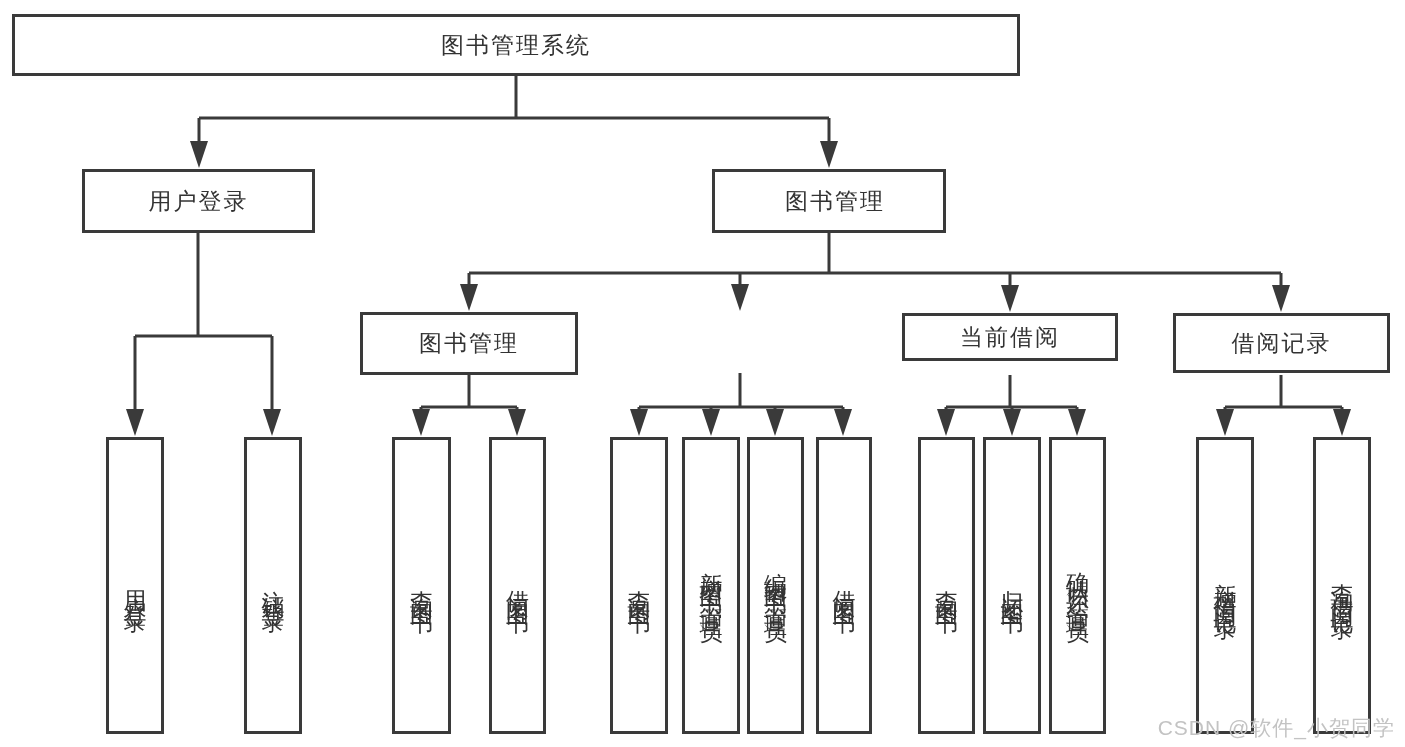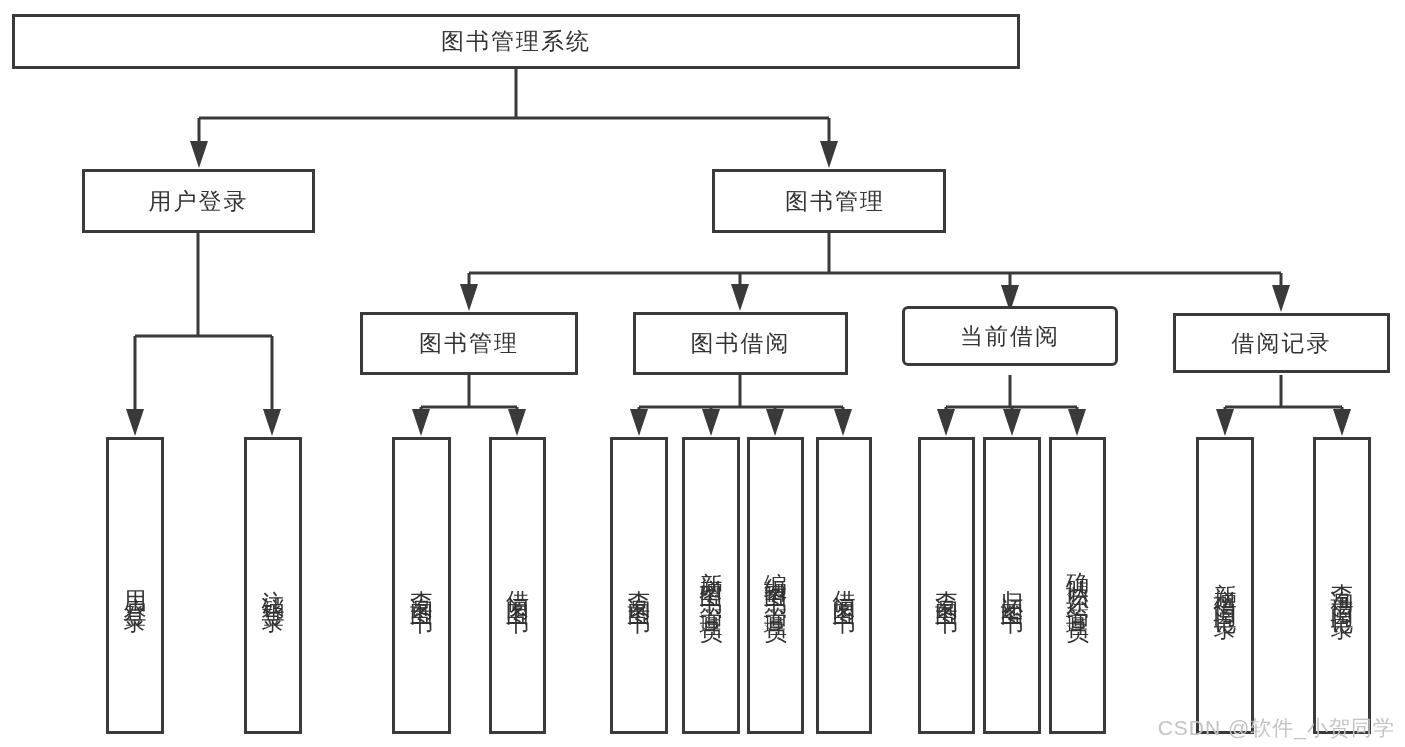--- a/index.html
+++ b/index.html
@@ -35,26 +35,26 @@
     padding:4px 0;
   }
   .leaf .vtext{
     writing-mode:vertical-rl;
     text-orientation:mixed;
     letter-spacing:7px;
     line-height:1;
     white-space:nowrap;
   }
   
-  .n-root{left:12px;top:14px;width:1008px;height:55px;}
+  .n-root{left:12px;top:14px;width:1008px;height:62px;}
   .n-l2a{left:82px;top:169px;width:233px;height:64px;}
   .n-l2b{left:712px;top:169px;width:234px;height:64px;padding-left:12px;}
   .n-l3a{left:360px;top:312px;width:218px;height:63px;}
   .n-l3b{left:633px;top:312px;width:215px;height:63px;}
-  .n-l3c{left:902px;top:306px;width:216px;height:60px;border-radius:6px;}
+  .n-l3c{left:902px;top:313px;width:216px;height:48px;}
   .n-l3d{left:1173px;top:313px;width:217px;height:60px;}
   .lf{top:437px;height:297px;}
   .lf1{left:106px;width:58px;}
   .lf2{left:244px;width:58px;}
   .lf3{left:392px;width:59px;}
   .lf4{left:489px;width:57px;}
   .lf5{left:610px;width:58px;}
   .lf6{left:682px;width:58px;}
   .lf7{left:747px;width:57px;}
   .lf8{left:816px;width:56px;}
@@ -125,23 +125,20 @@
   <div class="node n-l2a">
     <span>用户登录</span>
   </div>
   <div class="node n-l2b">
     <span>图书管理</span>
   </div>
 
   <div class="node n-l3a">
     <span>图书管理</span>
   </div>
-  <div class="node n-l3b">
-    <span>图书借阅</span>
-  </div>
   <div class="node n-l3c">
     <span>当前借阅</span>
   </div>
   <div class="node n-l3d">
     <span>借阅记录</span>
   </div>
 
   <div class="node leaf lf lf1">
     <span class="vtext">用户登录</span>
   </div>

